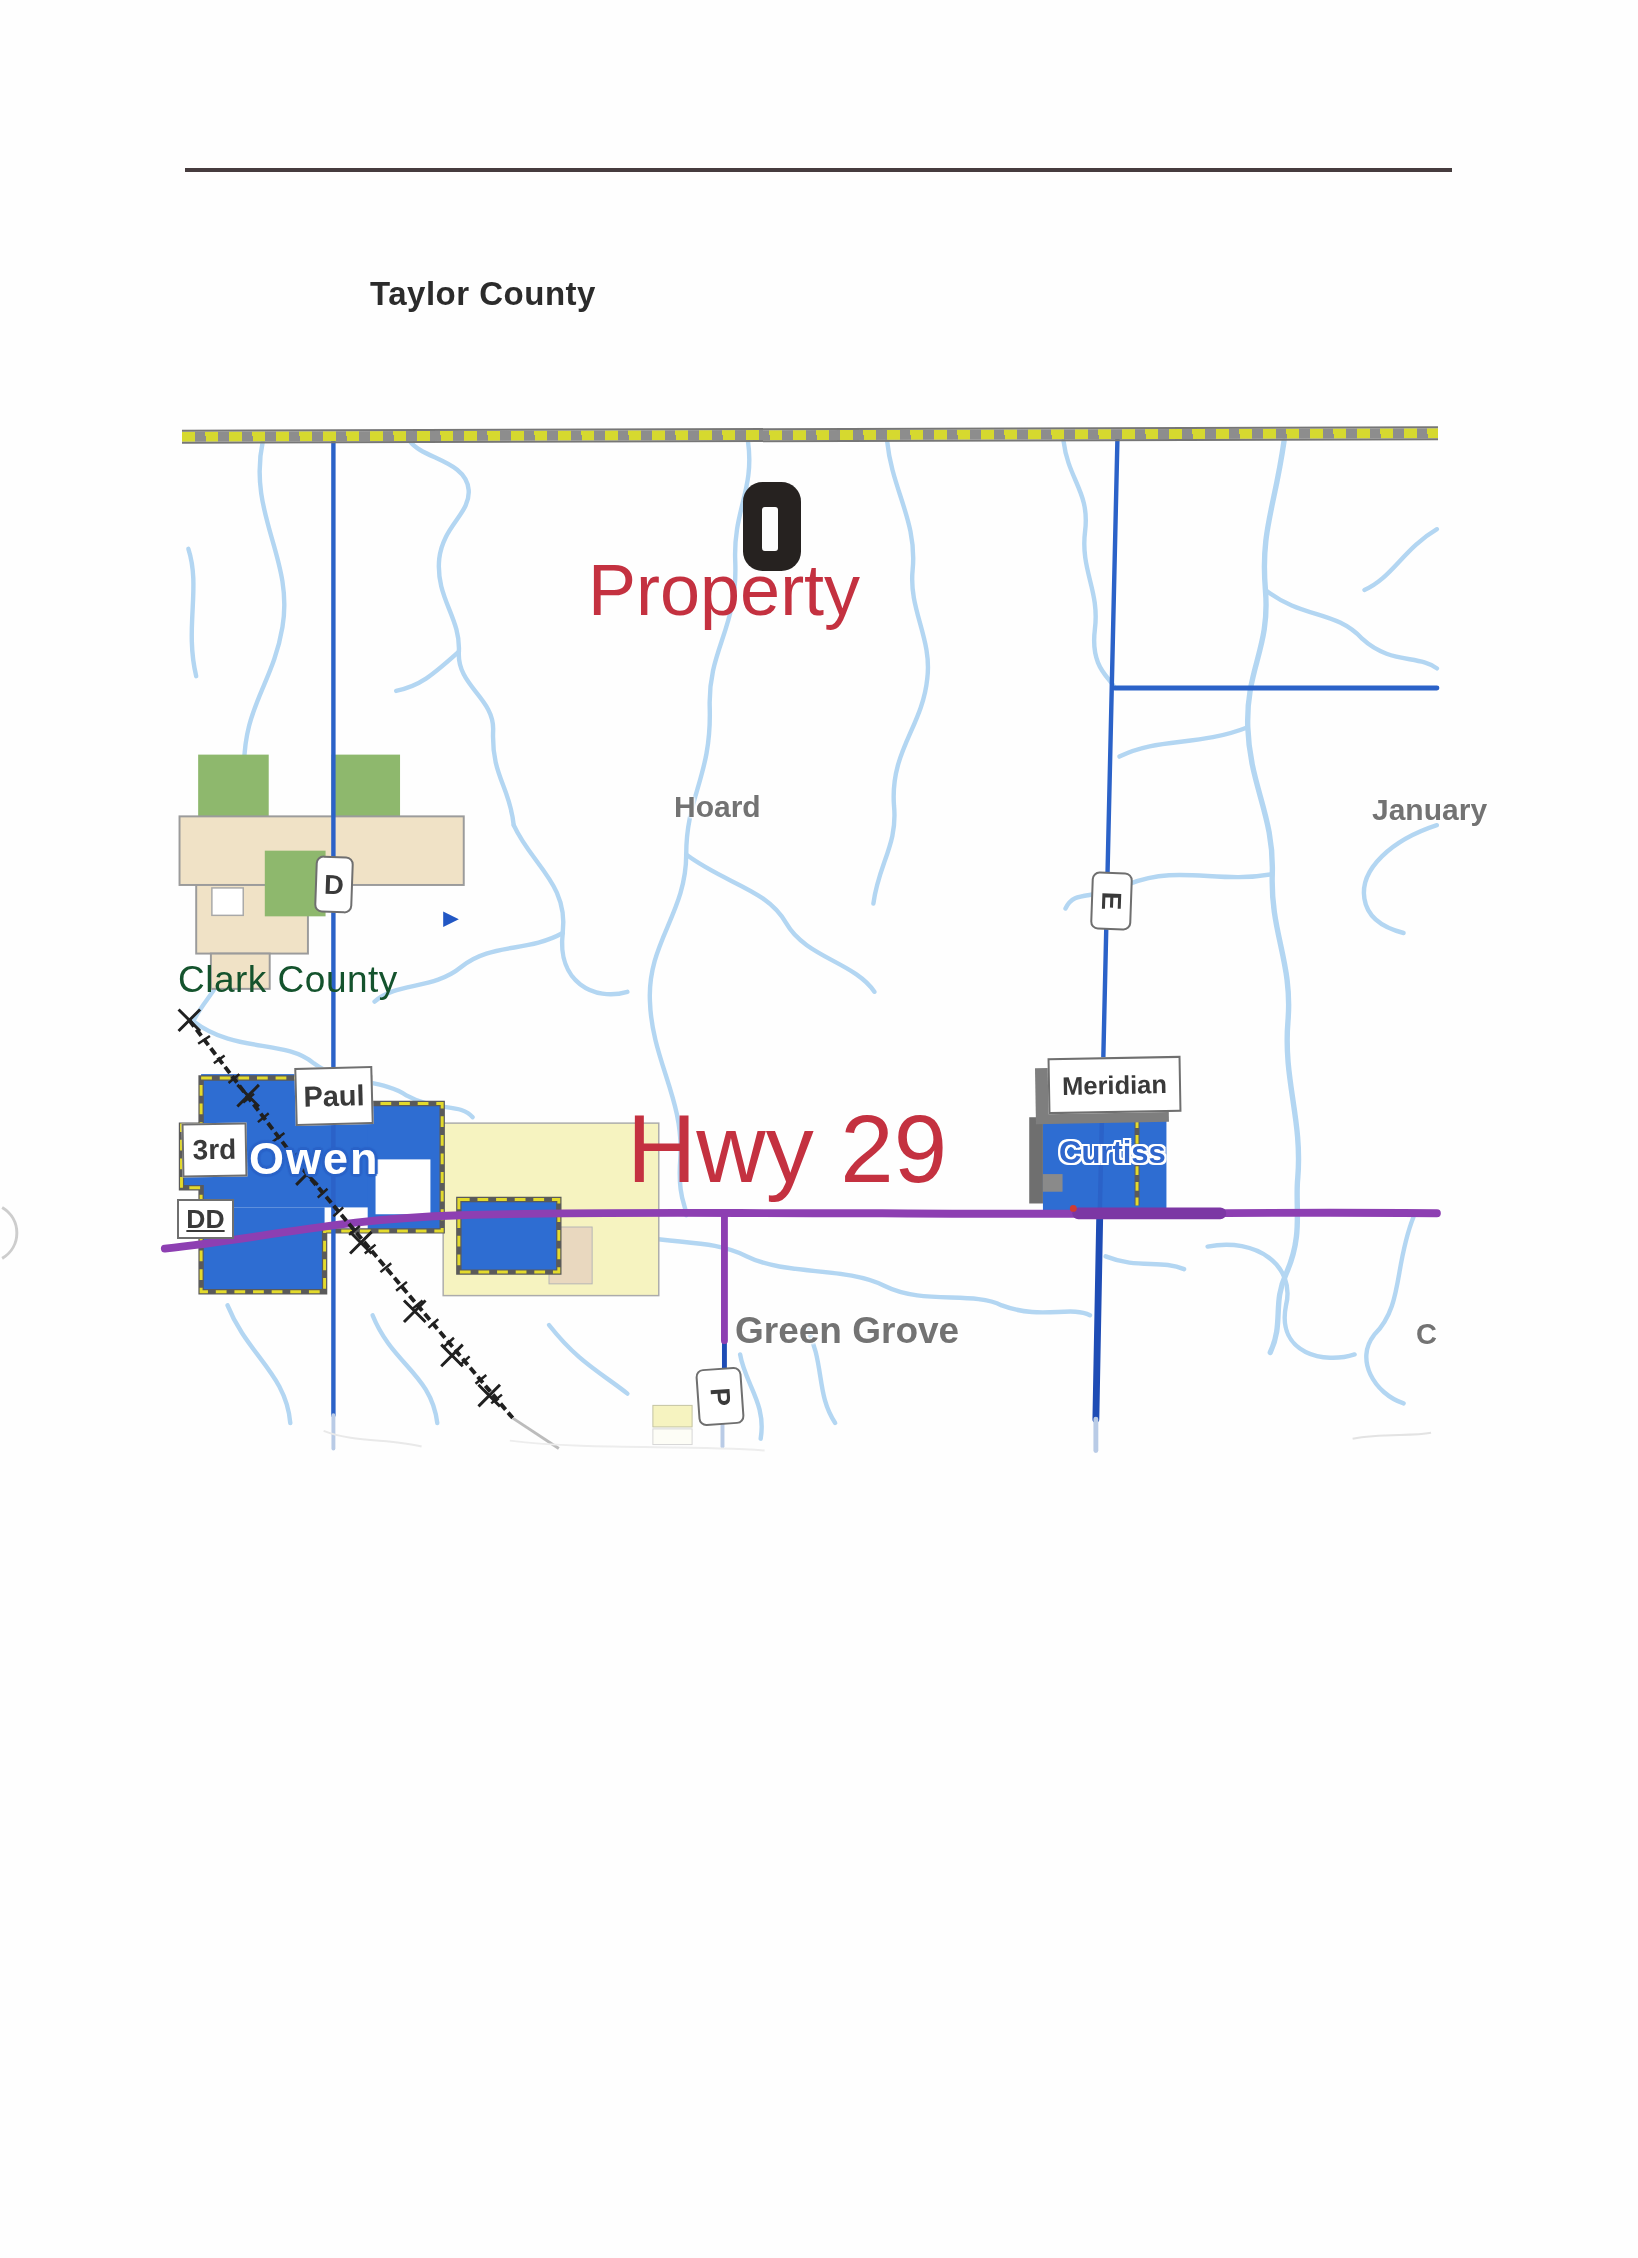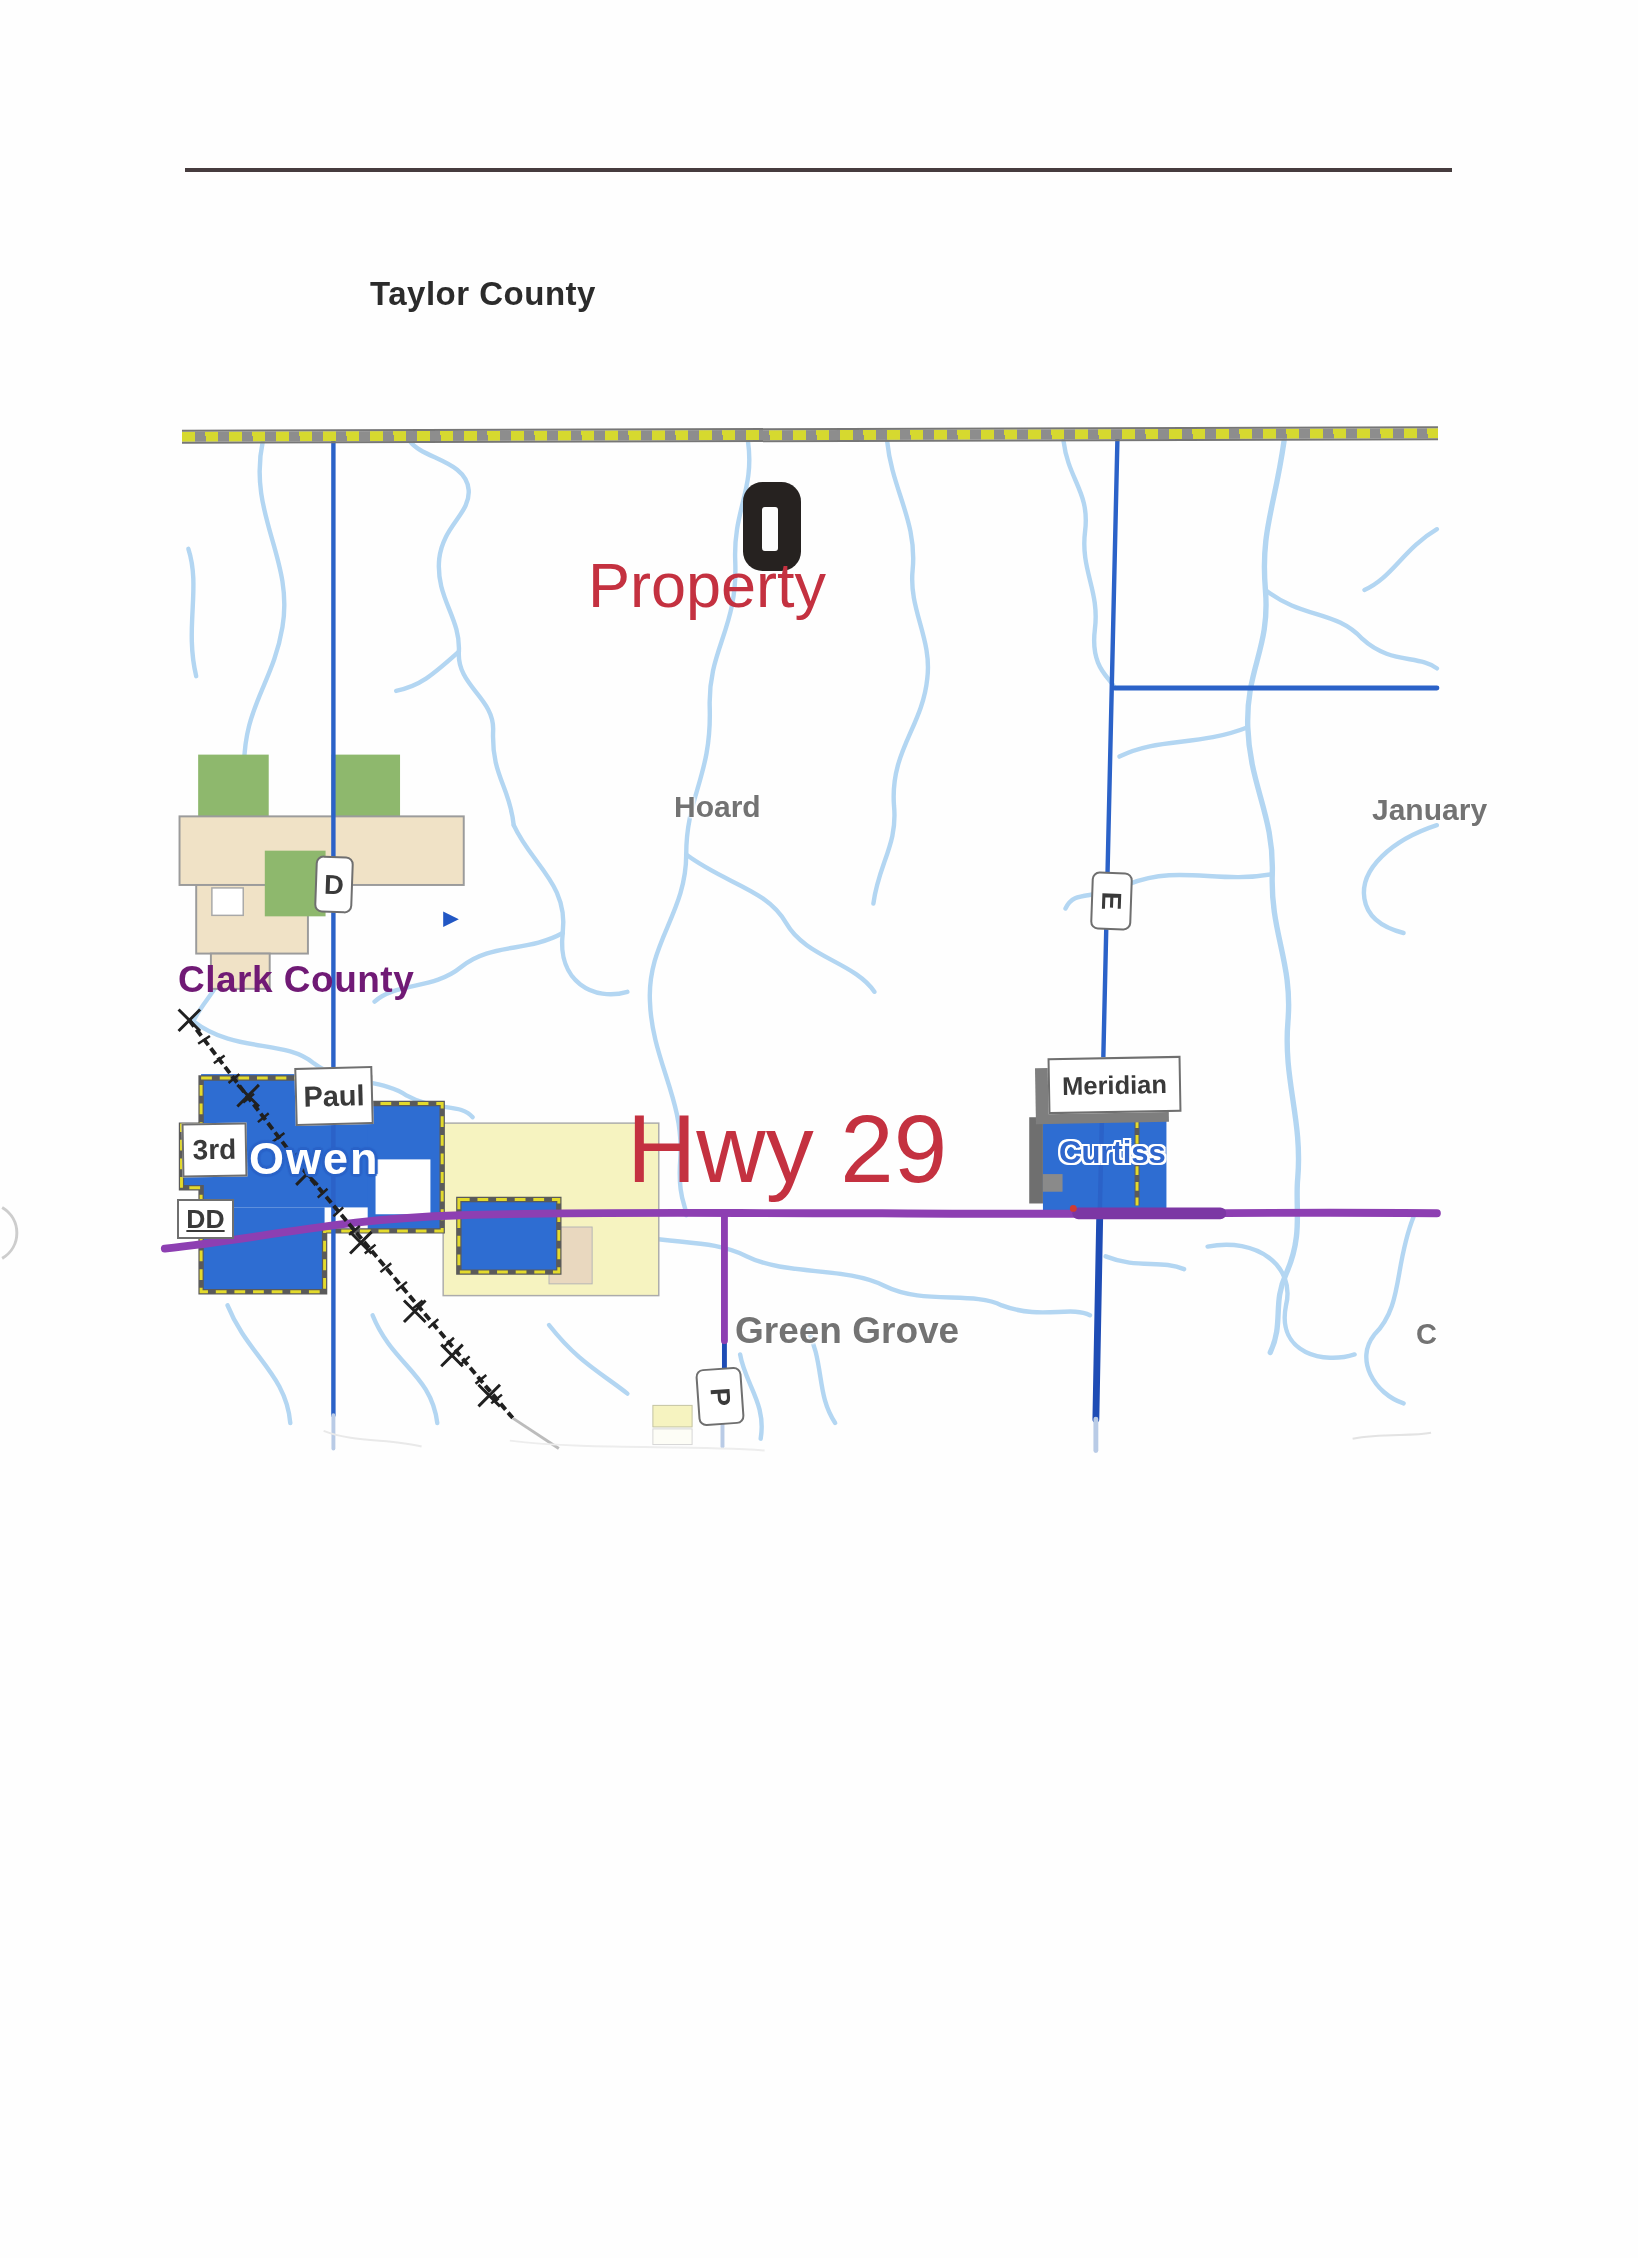--- a/index.html
+++ b/index.html
@@ -3,24 +3,24 @@
 <meta charset="utf-8">
 <style>
   html,body{margin:0;padding:0;background:#ffffff;}
   .page{position:relative;width:1639px;height:2258px;background:#fefefe;overflow:hidden;
         font-family:"Liberation Sans",sans-serif;padding-left:41px;}
   .abs{position:absolute;}
   
   .top-rule{left:185px;top:168px;width:1267px;height:3.9px;background:#463c3e;z-index:2;}
   
   .heading{left:370px;top:275px;font-size:33px;font-weight:bold;color:#2b2b2b;z-index:6;letter-spacing:0.5px;}
-  .clark{left:178px;top:959px;font-size:37px;font-weight:bold;color:#701a75;z-index:6;letter-spacing:0.5px;}
+  .clark{left:178px;top:959px;font-size:37px;font-weight:normal;color:#14532d;z-index:6;letter-spacing:0.5px;}
   
   .red-note{color:#c43140;z-index:7;white-space:nowrap;}
-  .property{left:588px;top:549px;font-size:63px;}
+  .property{left:588px;top:549px;font-size:72px;}
   .hwy29{left:627px;top:1094px;font-size:96px;}
   .curtis{left:1135px;top:1090px;font-size:102px;}
   
   .town{font-weight:bold;color:#737373;z-index:6;white-space:nowrap;
         text-shadow:0 0 2.9px #fff,0 0 2.9px #fff,1px 1px 2px #fff,-1px -1px 2px #fff;}
   .hoard{left:674px;top:790px;font-size:30px;}
   .may{left:1372px;top:793px;font-size:30px;}
   .green-grove{left:735px;top:1310px;font-size:37px;}
   .c-partial{left:1416px;top:1318px;font-size:29px;}
   .curtiss-label{left:1059px;top:1135px;font-size:31px;color:#2f66cc;z-index:6;font-weight:bold;

